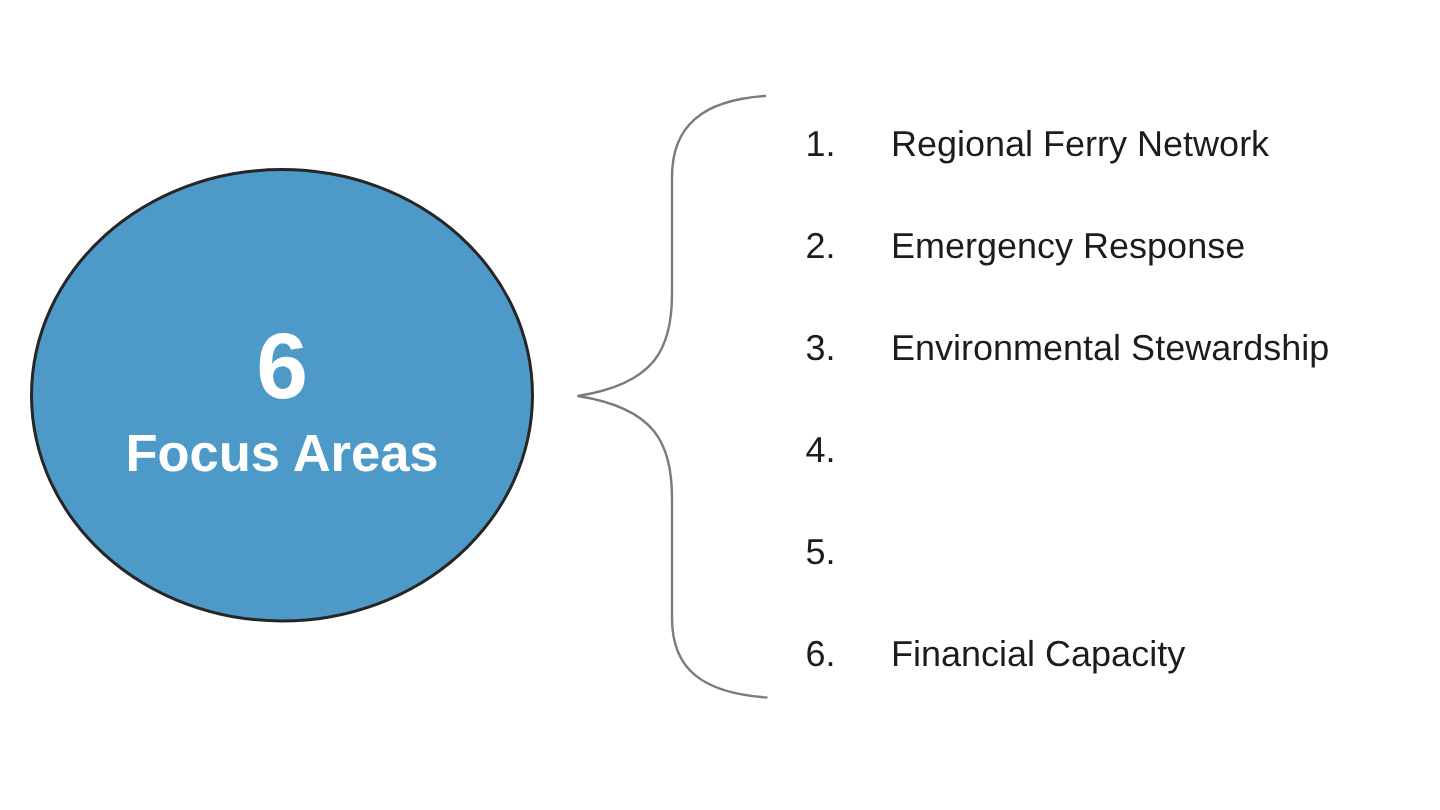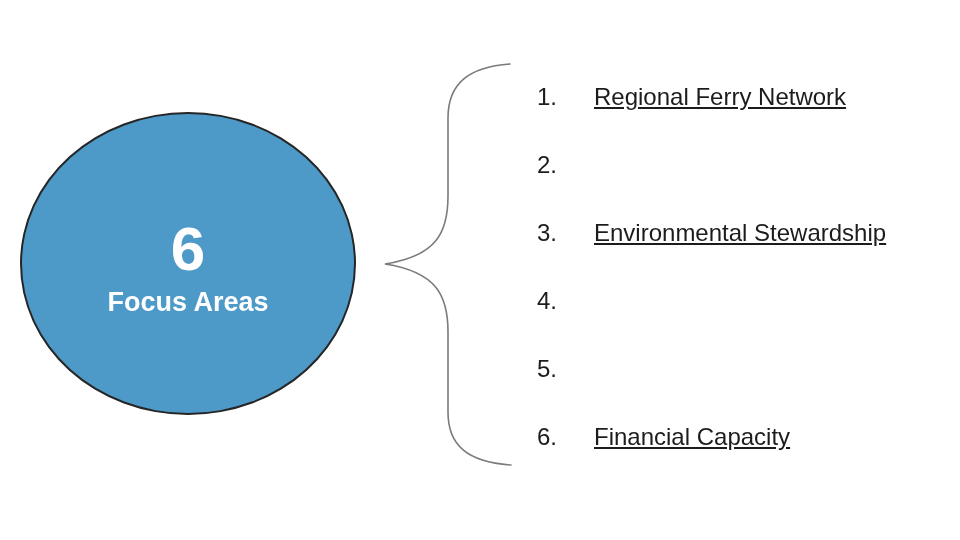--- a/index.html
+++ b/index.html
@@ -35,21 +35,21 @@
     justify-content: center;
     padding-top: 10px;
   }
   .circle-number {
     font-size: 62px;
     font-weight: bold;
     color: var(--circle-text);
     line-height: 1;
   }
   .circle-label {
-    font-size: 27px;
+    font-size: 35px;
     font-weight: bold;
     color: var(--circle-text);
     line-height: 1.2;
     margin-top: 6px;
     white-space: nowrap;
   }
   .brace-svg {
     position: absolute;
     left: 0; top: 0;
     width: 960px; height: 540px;
@@ -63,21 +63,21 @@
     gap: 43px;
     color: var(--list-text);
     font-size: 24px;
     line-height: 25px;
   }
   .list-row { display: flex; }
   .list-num {
     width: 57px;
     flex: 0 0 57px;
   }
-  .list-label { white-space: nowrap; text-decoration: underline; }
+  .list-label { white-space: nowrap; }
 </style>
 </head>
 <body>
 
 <div class="slide">
 
   <div class="focus-circle">
     <div class="circle-number">6</div>
     <div class="circle-label">Focus Areas</div>
   </div>
@@ -92,20 +92,21 @@
              C 448 446, 468 462, 511 465" fill="none" stroke="#7b7b7b" stroke-width="1.6" stroke-linecap="round"></path>
   </svg>
 
   <div class="focus-list">
     <div class="list-row">
       <span class="list-num">1.</span>
       <span class="list-label">Regional Ferry Network</span>
     </div>
     <div class="list-row">
       <span class="list-num">2.</span>
+      <span class="list-label">Emergency Response</span>
     </div>
     <div class="list-row">
       <span class="list-num">3.</span>
       <span class="list-label">Environmental Stewardship</span>
     </div>
     <div class="list-row">
       <span class="list-num">4.</span>
     </div>
     <div class="list-row">
       <span class="list-num">5.</span>

